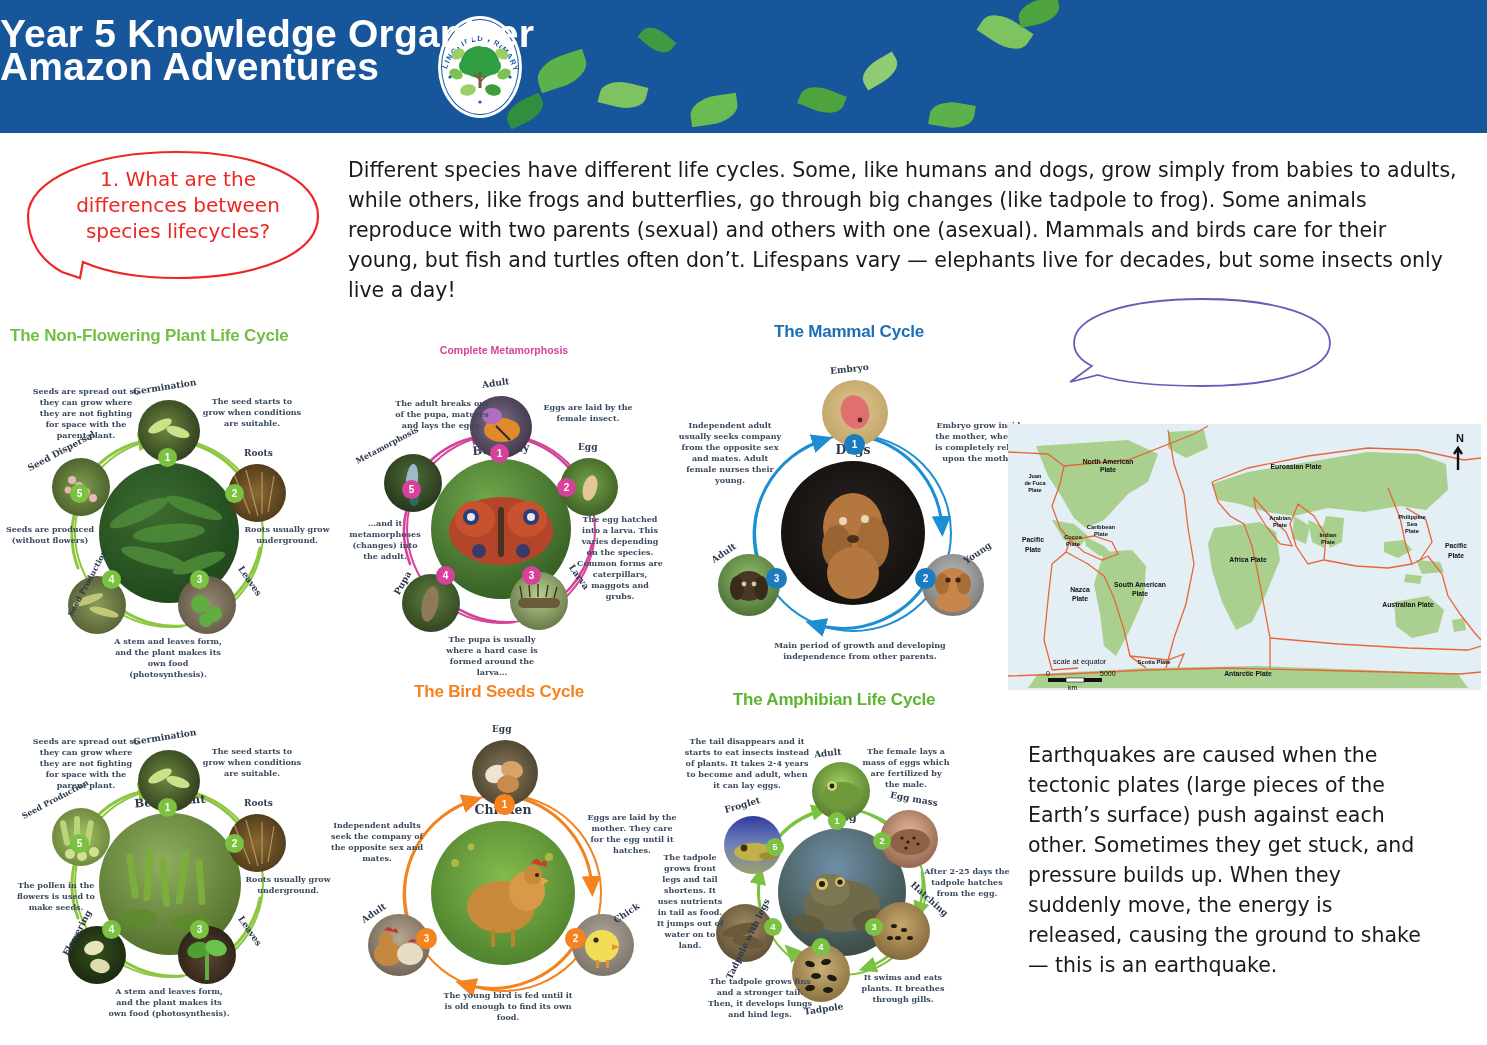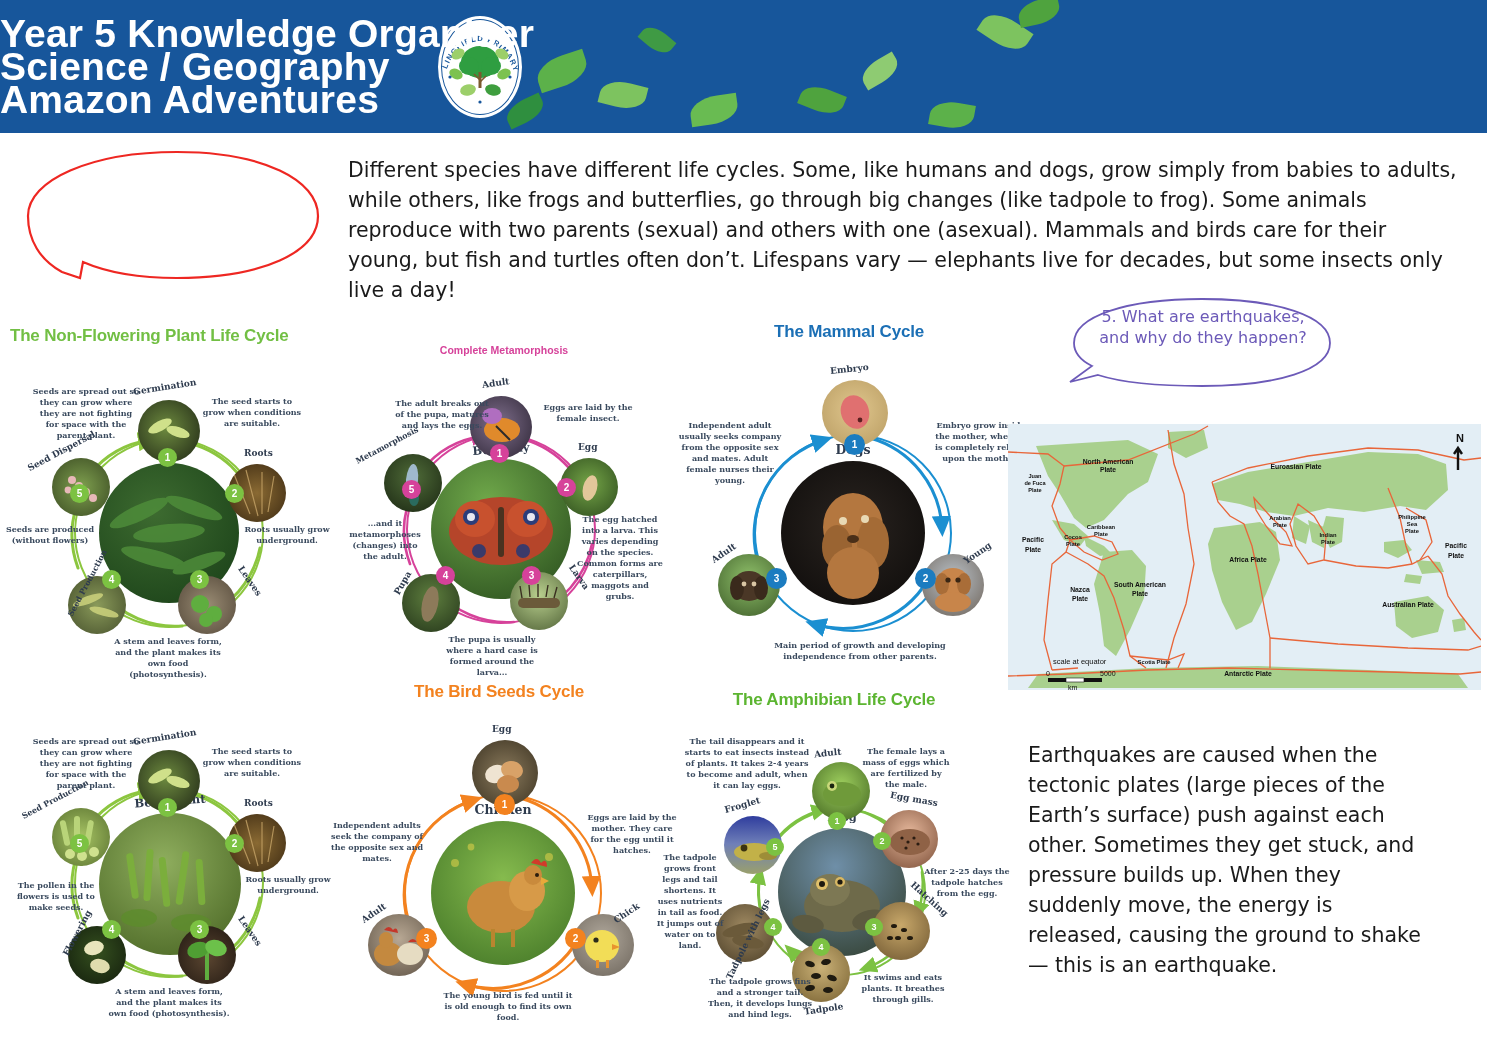--- a/index.html
+++ b/index.html
@@ -165,38 +165,37 @@
         <ellipse cx="57" cy="76" rx="8" ry="5.5" fill="#3e9e3e" transform="rotate(12 57 76)"></ellipse>
         <circle cx="44" cy="88" r="1.6" fill="#17569b"></circle>
         <circle cx="14" cy="63" r="1.6" fill="#17569b"></circle>
         <circle cx="74" cy="63" r="1.6" fill="#17569b"></circle>
       </svg>
     </div>
   </div>
 
   <div id="header-title">
     <span class="ln">Year 5 Knowledge Organiser</span>
-    <span class="ln">Science / Geography</span>
     <span class="ln">Amazon Adventures</span>
   </div>
 </div>
 
 <div class="bubble" id="q1">
   <svg width="318" height="140" viewBox="0 0 318 140">
     <path d="M159 4 C 245 4 300 32 300 68 C 300 104 245 130 159 130 C 120 130 88 124 65 114 L 62 130 L 44 124 C 22 112 10 92 10 68 C 10 32 73 4 159 4 Z" fill="#ffffff" stroke="#ee2722" stroke-width="2.2"></path>
   </svg>
+  <div class="btext">1. What are the differences between species lifecycles?</div>
 </div>
 
 <div id="intro">Different species have different life cycles. Some, like humans and dogs, grow simply from babies to adults, while others, like frogs and butterflies, go through big changes (like tadpole to frog). Some animals reproduce with two parents (sexual) and others with one (asexual). Mammals and birds care for their young, but fish and turtles often don’t. Lifespans vary — elephants live for decades, but some insects only live a day!</div>
 
 <div class="bubble" id="q5">
   <svg width="280" height="96" viewBox="0 0 280 96">
     <path d="M140 3 C 215 3 268 20 268 47 C 268 74 215 90 140 90 C 96 90 58 86 36 79 L 8 86 L 30 70 C 18 64 12 56 12 47 C 12 20 65 3 140 3 Z" fill="#ffffff" stroke="#6c5ab8" stroke-width="1.8"></path>
   </svg>
-  <div class="btext">5. What are earthquakes, and why do they happen?</div>
 </div>
 
 <div class="panel" style="left:4px;top:326px;width:330px;height:340px;">
   <div class="panel-title" style="color:#72bf44;left:6px;">The Non-Flowering Plant Life Cycle</div>
 
   <div class="ring" style="left:70px;top:112px;width:190px;height:190px;border:2.5px solid #8cc63f;border-radius:50%;"></div>
   <svg style="position:absolute;left:58px;top:100px;" width="214" height="214" viewBox="0 0 214 214">
     <g stroke="#8cc63f" stroke-width="3" fill="none" stroke-linecap="round">
       <path d="M122 16 A 95 95 0 0 1 196 86" marker-end="url(#agr1)"></path>
       <path d="M198 122 A 95 95 0 0 1 136 193" marker-end="url(#agr1)"></path>

